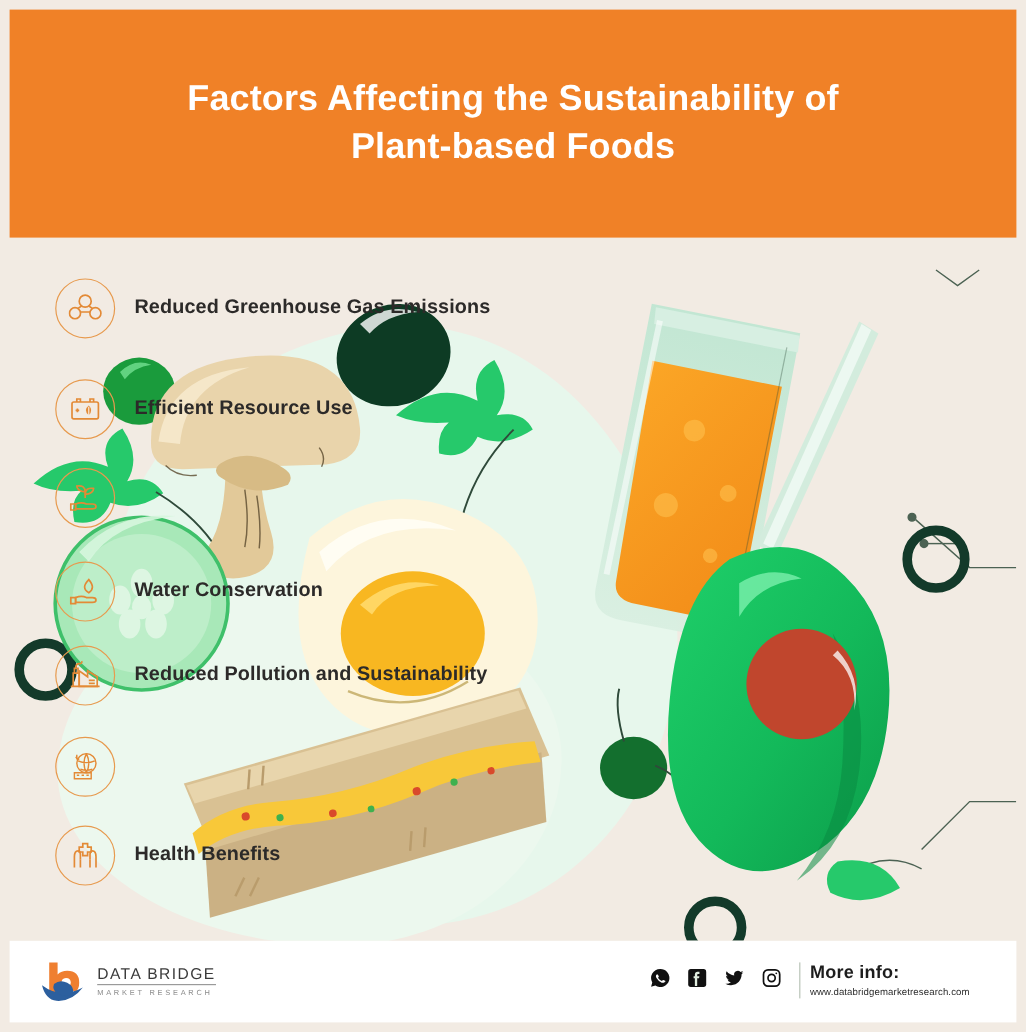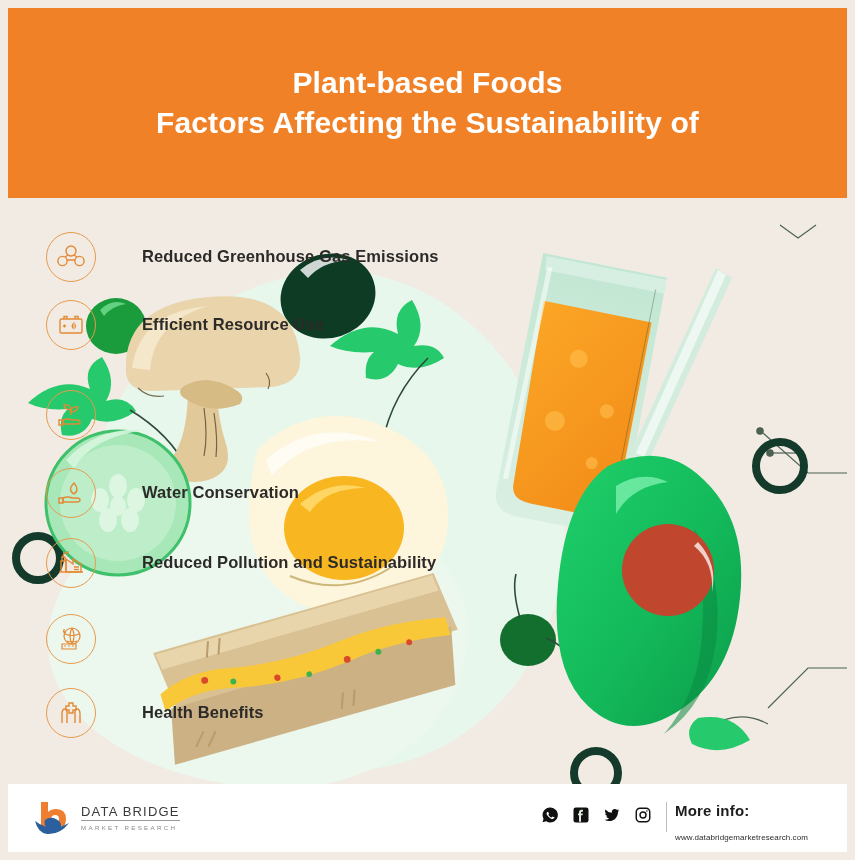--- a/index.html
+++ b/index.html
@@ -90,21 +90,20 @@
     display: flex; align-items: center; justify-content: center;
     background: transparent;
   }
   .icon-circle svg { display: block; }
   .item-label {
     color: #2c2a29;
     font-size: 16.5px;
     font-weight: bold;
     line-height: 1.28;
     letter-spacing: 0.1px;
-    margin-left: 30px;
   }
 
   
   .footer {
     position: absolute;
     left: 8px; top: 784px;
     width: 839px; height: 68px;
     background: #ffffff;
     z-index: 7;
     display: flex;
@@ -135,31 +134,31 @@
     position: absolute;
     right: 180px; top: 18px;
     width: 1px; height: 30px; background: #b9c4b7;
   }
   .moreinfo {
     position: absolute;
     right: 22px; top: 18px;
     text-align: left; width: 150px;
   }
   .moreinfo-title { font-size: 15px; font-weight: bold; color: #1d1d1d; letter-spacing:0.2px; }
-  .moreinfo-url { font-size: 8px; color: #2b2b2b; margin-top: 14px; letter-spacing: 0.1px; }
+  .moreinfo-url { font-size: 8px; color: #2b2b2b; margin-top: 3px; letter-spacing: 0.1px; }
 </style>
 </head>
 <body>
 
 <div class="poster">
 
   <div class="header">
     <div class="header-title">
+      <div>Factors Affecting the Sustainability of</div>
       <div>Plant-based Foods</div>
-      <div>Factors Affecting the Sustainability of</div>
     </div>
   </div>
 
   <div class="body-area">
 
     <div class="mint-blob"></div>
     <div class="mint-blob2"></div>
 
     <svg class="art" viewBox="0 0 839 586">
       <defs>
@@ -319,21 +318,21 @@
           <svg width="28" height="28" viewBox="0 0 28 28" fill="none" stroke="#e38a36" stroke-width="1.4">
             <circle cx="14" cy="8" r="5"></circle>
               <circle cx="5.5" cy="18" r="4.6"></circle>
               <circle cx="22.5" cy="18" r="4.6"></circle>
             <path d="M 11 12 L 8 14 M 17 12 L 20 14 M 10 17 L 18 17"></path>
           </svg>
         </span>
         <span class="item-label">Reduced Greenhouse Gas Emissions</span>
       </div>
 
-      <div class="list-item" style="top:80px">
+      <div class="list-item" style="top:96px">
         <span class="icon-circle">
           <svg width="28" height="28" viewBox="0 0 28 28" fill="none" stroke="#e38a36" stroke-width="1.4">
             <rect x="3" y="8" width="22" height="14" rx="1.5"></rect>
             <path d="M 7 8 V 5.5 H 10 V 8 M 18 8 V 5.5 H 21 V 8"></path>
             <path d="M 6 15 h 3 M 7.5 13.5 v 3"></path>
             <path d="M 17 11 q 4 4 0 8 q -5 -4 0 -8 z" fill="#e38a36" stroke="none"></path>
             <path d="M 17 19 v -7" stroke="#fff" stroke-width="0.8"></path>
           </svg>
         </span>
         <span class="item-label">Efficient Resource Use</span>

